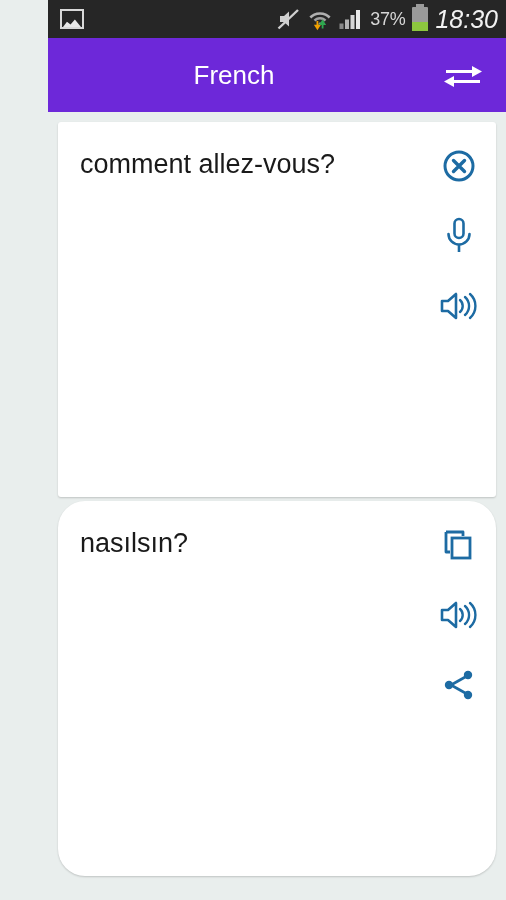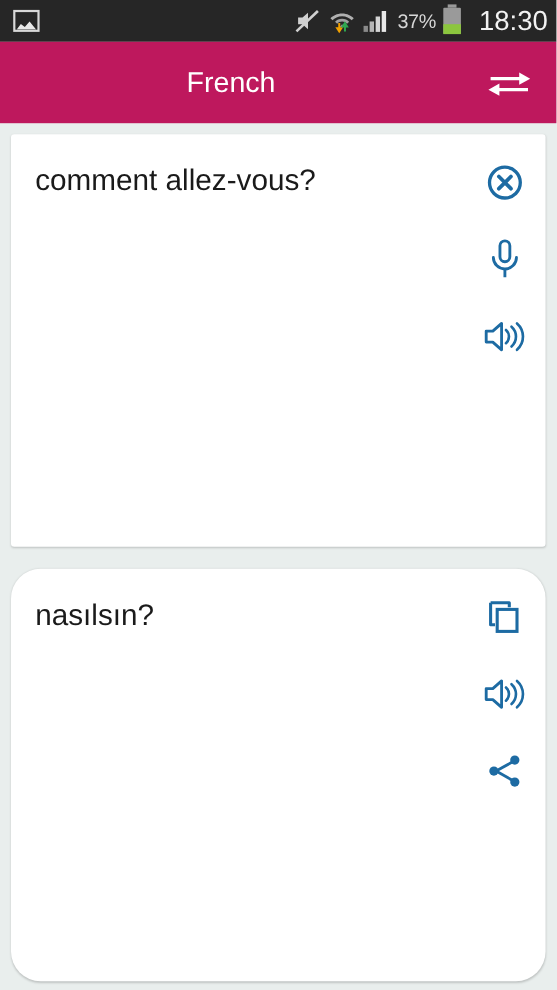--- a/index.html
+++ b/index.html
@@ -15,20 +15,21 @@
     background: #e9eeed;
   }
 
   #app {
     position: relative;
     width: 506px;
     height: 900px;
     background: #e9eeed;
     display: flex;
     flex-direction: column;
+    padding-left: 48px;
   }
 
   
   .status-bar {
     height: 38px;
     background: #262626;
     display: flex;
     align-items: center;
     padding: 0 8px 0 12px;
     flex: 0 0 auto;
@@ -92,28 +93,29 @@
     position: absolute;
     left: 0; right: 0; bottom: 0;
     height: 37%;
     background: #8cc63e;
   }
 
   .clock {
     color: #f2f2f2;
     font-size: 25px;
     letter-spacing: 0px;
-    margin-left: 9px;
+    margin-left: 0;
     line-height: 1;
+    font-style: italic;
   }
 
   
   .lang-bar {
     height: 74px;
-    background: #be185d;
+    background: #6d28d9;
     display: flex;
     align-items: center;
     flex: 0 0 auto;
     position: relative;
   }
 
   .lang-btn {
     flex: 1 1 0;
     text-align: center;
     color: #ffffff;
@@ -132,21 +134,21 @@
     cursor: pointer;
   }
   .swap-icon { width: 42px; height: 30px; }
 
   
   .content {
     flex: 1 1 auto;
     padding: 10px 10px 12px 10px;
     display: flex;
     flex-direction: column;
-    gap: 20px;
+    gap: 4px;
     overflow: hidden;
   }
 
   .card {
     background: #ffffff;
     border-radius: 3px;
     box-shadow: 0 1px 2px rgba(0,0,0,0.18);
     position: relative;
     display: flex;
     overflow: hidden;

